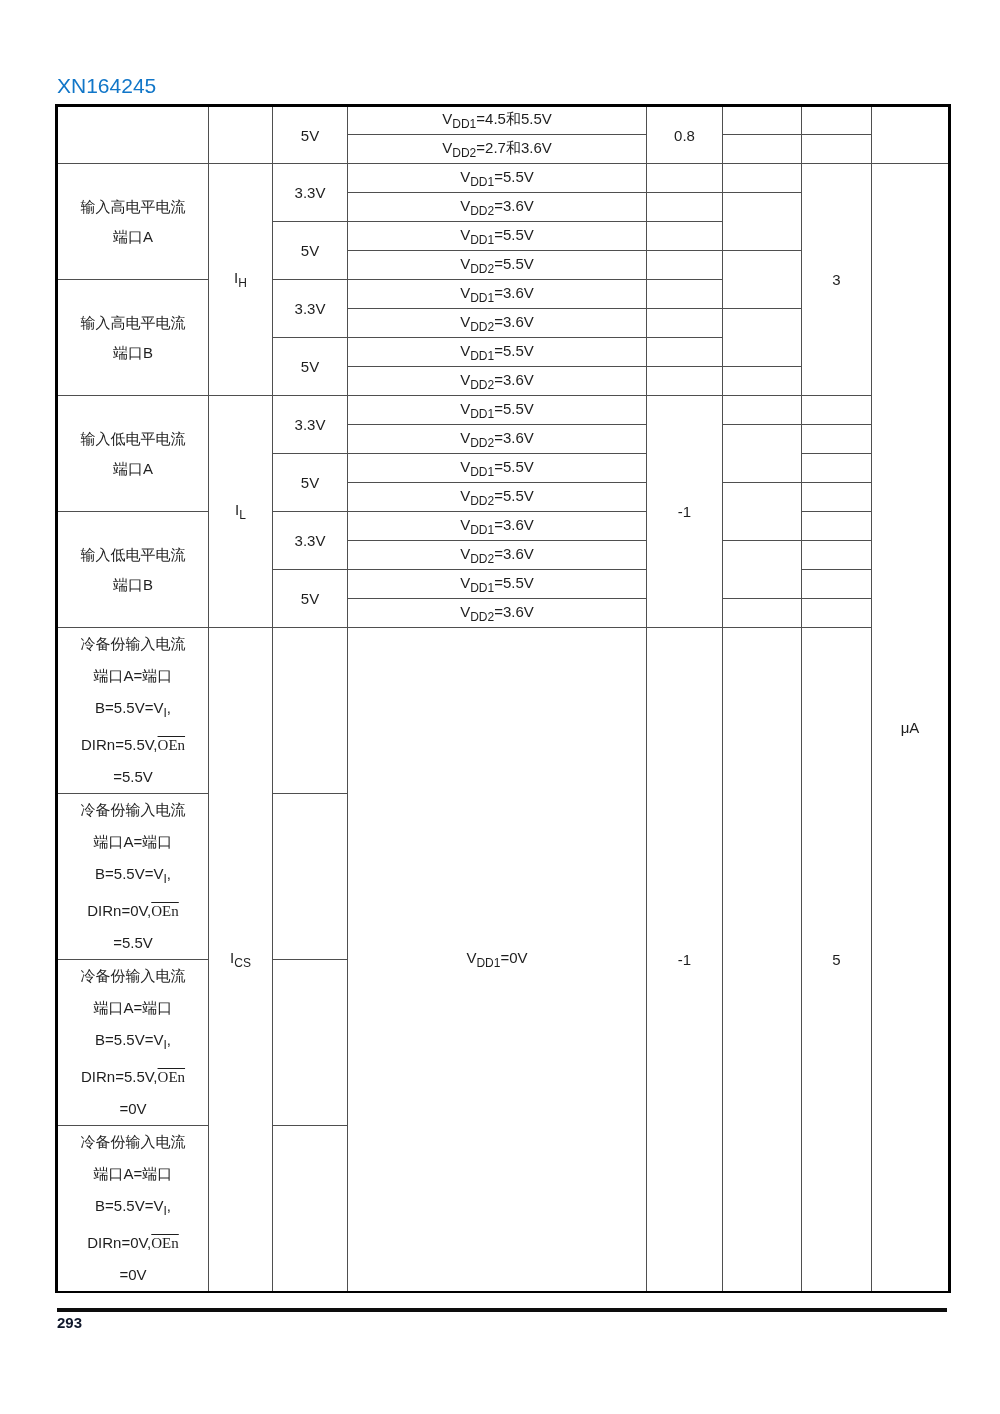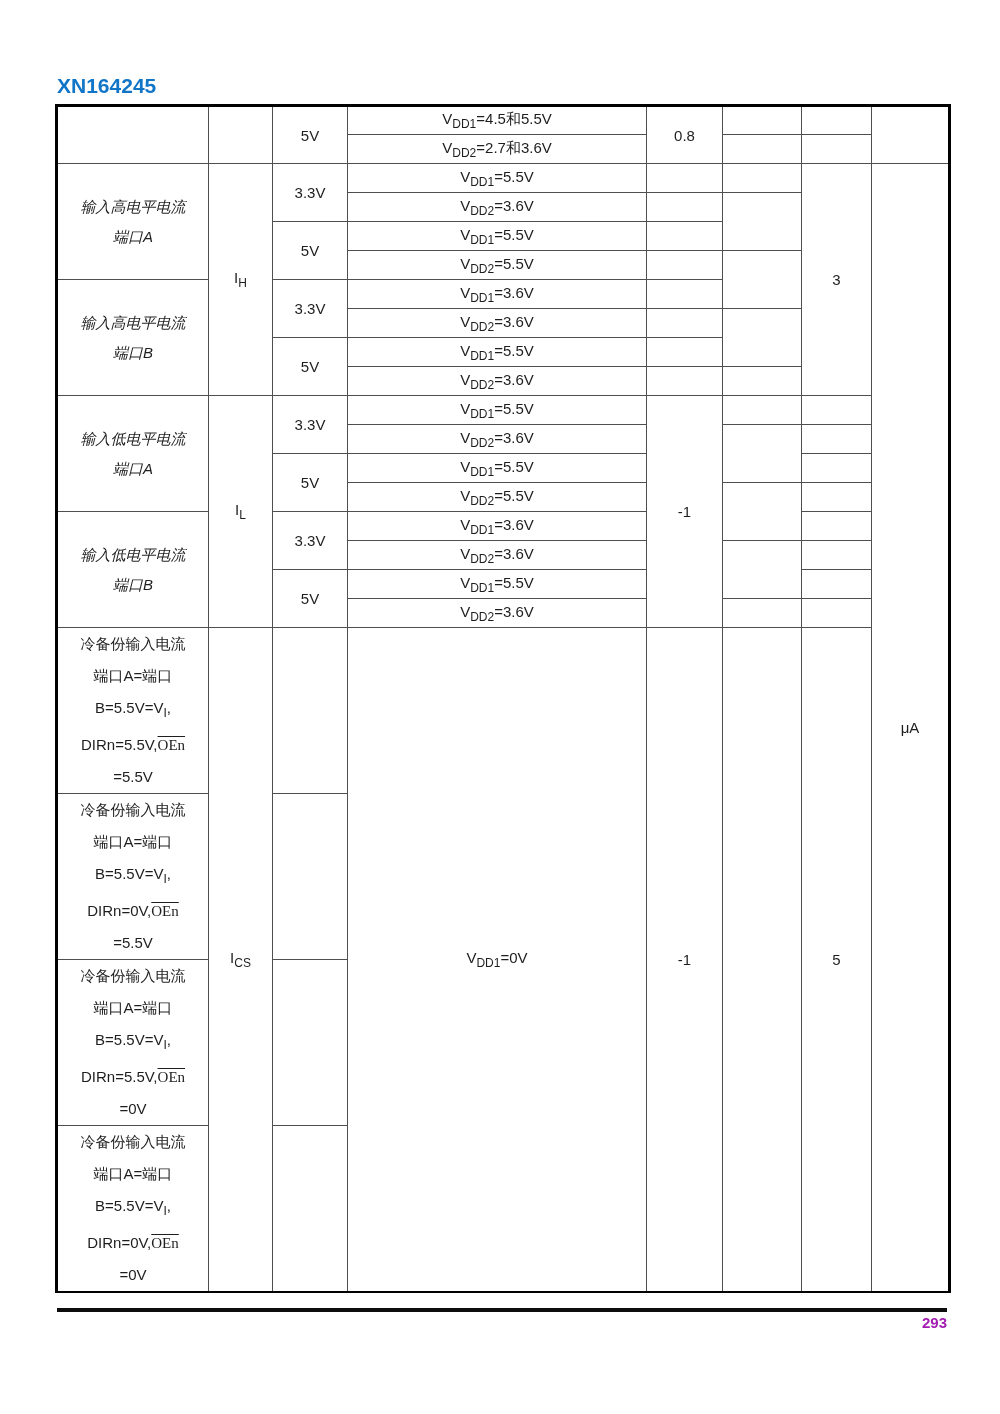--- a/index.html
+++ b/index.html
@@ -1,43 +1,43 @@
 <!DOCTYPE html>
 <html><head>
 <meta charset="utf-8">
 <style>
   html,body{margin:0;padding:0;}
   body{
     width:1000px;height:1414px;background:#ffffff;position:relative;overflow:hidden;
     font-family:"Liberation Sans","DejaVu Sans",sans-serif;color:#1e1e1e;
   }
   .page-title{
-    position:absolute;left:57px;top:74px;font-size:21px;font-weight:bold;color:#1176c8;
+    position:absolute;left:57px;top:74px;font-size:21px;font-weight:normal;color:#1176c8;
   }
   table.spec{
     position:absolute;left:55px;top:104px;width:893px;
     border-collapse:collapse;table-layout:fixed;
     border:3px solid #000;border-bottom-width:2px;
   }
   table.spec td{
     border:1px solid #4f4f4f;text-align:center;vertical-align:middle;
     font-size:15px;padding:0;overflow:hidden;
   }
   tr.h29{height:29px;}
   tr.hblk{height:164px;}
   .sub{font-size:12px;vertical-align:-4px;}
   .ovl{text-decoration:overline;font-family:Liberation Serif, serif;}
-  td.param div{line-height:30px;font-style:italic;}
+  td.param div{line-height:30px;}
   td.blk div{line-height:32px;}
   .footer-rule{
     position:absolute;left:57px;top:1308px;width:890px;height:4px;background:#0d0d0d;
   }
   .page-number{
-    position:absolute;left:57px;top:1314px;width:890px;text-align:right;
-    font-size:15px;font-weight:bold;color:#a21caf;
+    position:absolute;left:57px;top:1314px;width:890px;text-align:left;
+    font-size:15px;font-weight:bold;color:#0f172a;
   }
 </style>
 </head>
 <body>
 
 <div class="page-title">XN164245</div>
 
 <table class="spec">
   <colgroup>
     <col style="width:152px">

